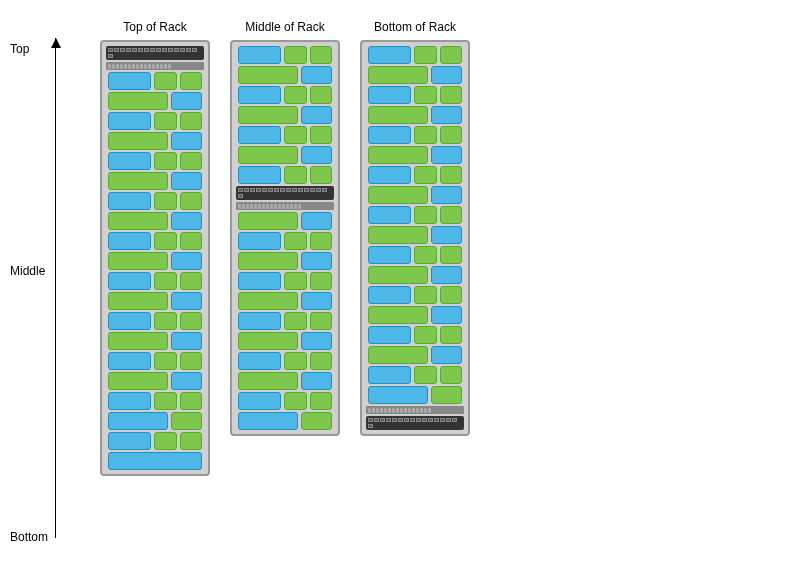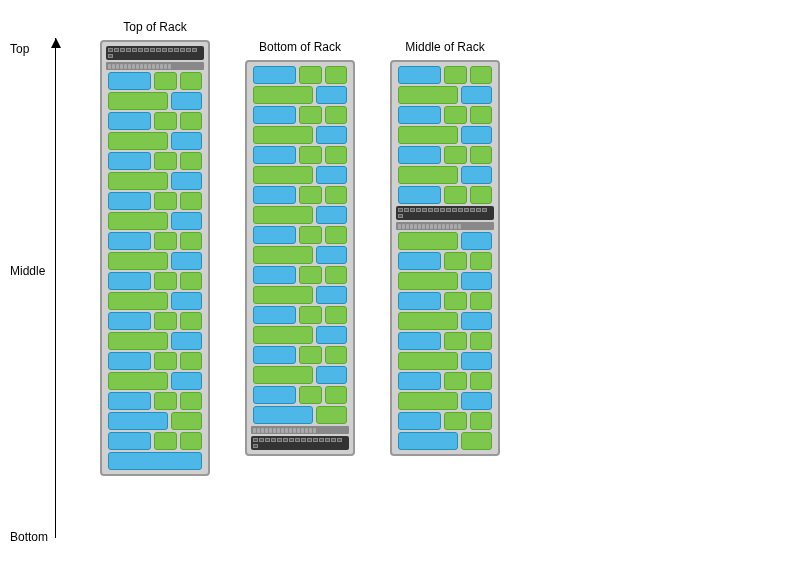--- a/index.html
+++ b/index.html
@@ -62,22 +62,21 @@
       border-right: 5px solid transparent;
       border-bottom: 10px solid #000;
     }
 
     
     .racks-area {
       position: absolute;
       left: 100px;
       top: 20px;
       display: flex;
-      gap: 35px;
-      align-items: center;
+      gap: 20px;
     }
 
     .rack-column {
       display: flex;
       flex-direction: column;
       align-items: center;
     }
 
     .rack-title {
       font-size: 12px;
@@ -317,20 +316,146 @@
             <div class="cell-green"></div>
             <div class="cell-green"></div>
           </div>
         <div class="row-bg">
             <div class="cell-blue"></div>
           </div>
       </div>
     </div>
 
     <div class="rack-column">
+      <div class="rack-title">Middle of Rack</div>
+      <div class="rack">
+
+        <div class="row-bg">
+            <div class="cell-blue-lg"></div>
+            <div class="cell-green"></div>
+            <div class="cell-green"></div>
+          </div>
+        <div class="row-bg">
+            <div class="cell-green-lg"></div>
+            <div class="cell-blue"></div>
+          </div>
+        <div class="row-bg">
+            <div class="cell-blue-lg"></div>
+            <div class="cell-green"></div>
+            <div class="cell-green"></div>
+          </div>
+        <div class="row-bg">
+            <div class="cell-green-lg"></div>
+            <div class="cell-blue"></div>
+          </div>
+        <div class="row-bg">
+            <div class="cell-blue-lg"></div>
+            <div class="cell-green"></div>
+            <div class="cell-green"></div>
+          </div>
+        <div class="row-bg">
+            <div class="cell-green-lg"></div>
+            <div class="cell-blue"></div>
+          </div>
+        <div class="row-bg">
+            <div class="cell-blue-lg"></div>
+            <div class="cell-green"></div>
+            <div class="cell-green"></div>
+          </div>
+
+        <div class="switch-unit">
+          <div class="switch-port"></div>
+            <div class="switch-port"></div>
+            <div class="switch-port"></div>
+            <div class="switch-port"></div>
+            <div class="switch-port"></div>
+            <div class="switch-port"></div>
+            <div class="switch-port"></div>
+            <div class="switch-port"></div>
+            <div class="switch-port"></div>
+            <div class="switch-port"></div>
+            <div class="switch-port"></div>
+            <div class="switch-port"></div>
+            <div class="switch-port"></div>
+            <div class="switch-port"></div>
+            <div class="switch-port"></div>
+            <div class="switch-port"></div>
+        </div>
+        <div class="patch-panel">
+          <div class="patch-port"></div>
+            <div class="patch-port"></div>
+            <div class="patch-port"></div>
+            <div class="patch-port"></div>
+            <div class="patch-port"></div>
+            <div class="patch-port"></div>
+            <div class="patch-port"></div>
+            <div class="patch-port"></div>
+            <div class="patch-port"></div>
+            <div class="patch-port"></div>
+            <div class="patch-port"></div>
+            <div class="patch-port"></div>
+            <div class="patch-port"></div>
+            <div class="patch-port"></div>
+            <div class="patch-port"></div>
+            <div class="patch-port"></div>
+        </div>
+
+        <div class="row-bg">
+            <div class="cell-green-lg"></div>
+            <div class="cell-blue"></div>
+          </div>
+        <div class="row-bg">
+            <div class="cell-blue-lg"></div>
+            <div class="cell-green"></div>
+            <div class="cell-green"></div>
+          </div>
+        <div class="row-bg">
+            <div class="cell-green-lg"></div>
+            <div class="cell-blue"></div>
+          </div>
+        <div class="row-bg">
+            <div class="cell-blue-lg"></div>
+            <div class="cell-green"></div>
+            <div class="cell-green"></div>
+          </div>
+        <div class="row-bg">
+            <div class="cell-green-lg"></div>
+            <div class="cell-blue"></div>
+          </div>
+        <div class="row-bg">
+            <div class="cell-blue-lg"></div>
+            <div class="cell-green"></div>
+            <div class="cell-green"></div>
+          </div>
+        <div class="row-bg">
+            <div class="cell-green-lg"></div>
+            <div class="cell-blue"></div>
+          </div>
+        <div class="row-bg">
+            <div class="cell-blue-lg"></div>
+            <div class="cell-green"></div>
+            <div class="cell-green"></div>
+          </div>
+        <div class="row-bg">
+            <div class="cell-green-lg"></div>
+            <div class="cell-blue"></div>
+          </div>
+        <div class="row-bg">
+            <div class="cell-blue-lg"></div>
+            <div class="cell-green"></div>
+            <div class="cell-green"></div>
+          </div>
+        <div class="row-bg">
+            <div class="cell-blue-lg"></div>
+            <div class="cell-green"></div>
+          </div>
+      </div>
+    </div>
+
+    <div class="rack-column">
       <div class="rack-title">Bottom of Rack</div>
       <div class="rack">
 
         <div class="row-bg">
             <div class="cell-blue-lg"></div>
             <div class="cell-green"></div>
             <div class="cell-green"></div>
           </div>
         <div class="row-bg">
             <div class="cell-green-lg"></div>
@@ -442,140 +567,14 @@
             <div class="switch-port"></div>
             <div class="switch-port"></div>
             <div class="switch-port"></div>
             <div class="switch-port"></div>
             <div class="switch-port"></div>
             <div class="switch-port"></div>
         </div>
       </div>
     </div>
 
-    <div class="rack-column">
-      <div class="rack-title">Middle of Rack</div>
-      <div class="rack">
-
-        <div class="row-bg">
-            <div class="cell-blue-lg"></div>
-            <div class="cell-green"></div>
-            <div class="cell-green"></div>
-          </div>
-        <div class="row-bg">
-            <div class="cell-green-lg"></div>
-            <div class="cell-blue"></div>
-          </div>
-        <div class="row-bg">
-            <div class="cell-blue-lg"></div>
-            <div class="cell-green"></div>
-            <div class="cell-green"></div>
-          </div>
-        <div class="row-bg">
-            <div class="cell-green-lg"></div>
-            <div class="cell-blue"></div>
-          </div>
-        <div class="row-bg">
-            <div class="cell-blue-lg"></div>
-            <div class="cell-green"></div>
-            <div class="cell-green"></div>
-          </div>
-        <div class="row-bg">
-            <div class="cell-green-lg"></div>
-            <div class="cell-blue"></div>
-          </div>
-        <div class="row-bg">
-            <div class="cell-blue-lg"></div>
-            <div class="cell-green"></div>
-            <div class="cell-green"></div>
-          </div>
-
-        <div class="switch-unit">
-          <div class="switch-port"></div>
-            <div class="switch-port"></div>
-            <div class="switch-port"></div>
-            <div class="switch-port"></div>
-            <div class="switch-port"></div>
-            <div class="switch-port"></div>
-            <div class="switch-port"></div>
-            <div class="switch-port"></div>
-            <div class="switch-port"></div>
-            <div class="switch-port"></div>
-            <div class="switch-port"></div>
-            <div class="switch-port"></div>
-            <div class="switch-port"></div>
-            <div class="switch-port"></div>
-            <div class="switch-port"></div>
-            <div class="switch-port"></div>
-        </div>
-        <div class="patch-panel">
-          <div class="patch-port"></div>
-            <div class="patch-port"></div>
-            <div class="patch-port"></div>
-            <div class="patch-port"></div>
-            <div class="patch-port"></div>
-            <div class="patch-port"></div>
-            <div class="patch-port"></div>
-            <div class="patch-port"></div>
-            <div class="patch-port"></div>
-            <div class="patch-port"></div>
-            <div class="patch-port"></div>
-            <div class="patch-port"></div>
-            <div class="patch-port"></div>
-            <div class="patch-port"></div>
-            <div class="patch-port"></div>
-            <div class="patch-port"></div>
-        </div>
-
-        <div class="row-bg">
-            <div class="cell-green-lg"></div>
-            <div class="cell-blue"></div>
-          </div>
-        <div class="row-bg">
-            <div class="cell-blue-lg"></div>
-            <div class="cell-green"></div>
-            <div class="cell-green"></div>
-          </div>
-        <div class="row-bg">
-            <div class="cell-green-lg"></div>
-            <div class="cell-blue"></div>
-          </div>
-        <div class="row-bg">
-            <div class="cell-blue-lg"></div>
-            <div class="cell-green"></div>
-            <div class="cell-green"></div>
-          </div>
-        <div class="row-bg">
-            <div class="cell-green-lg"></div>
-            <div class="cell-blue"></div>
-          </div>
-        <div class="row-bg">
-            <div class="cell-blue-lg"></div>
-            <div class="cell-green"></div>
-            <div class="cell-green"></div>
-          </div>
-        <div class="row-bg">
-            <div class="cell-green-lg"></div>
-            <div class="cell-blue"></div>
-          </div>
-        <div class="row-bg">
-            <div class="cell-blue-lg"></div>
-            <div class="cell-green"></div>
-            <div class="cell-green"></div>
-          </div>
-        <div class="row-bg">
-            <div class="cell-green-lg"></div>
-            <div class="cell-blue"></div>
-          </div>
-        <div class="row-bg">
-            <div class="cell-blue-lg"></div>
-            <div class="cell-green"></div>
-            <div class="cell-green"></div>
-          </div>
-        <div class="row-bg">
-            <div class="cell-blue-lg"></div>
-            <div class="cell-green"></div>
-          </div>
-      </div>
-    </div>
-
   </div>
 </div>
 
 </body></html>

